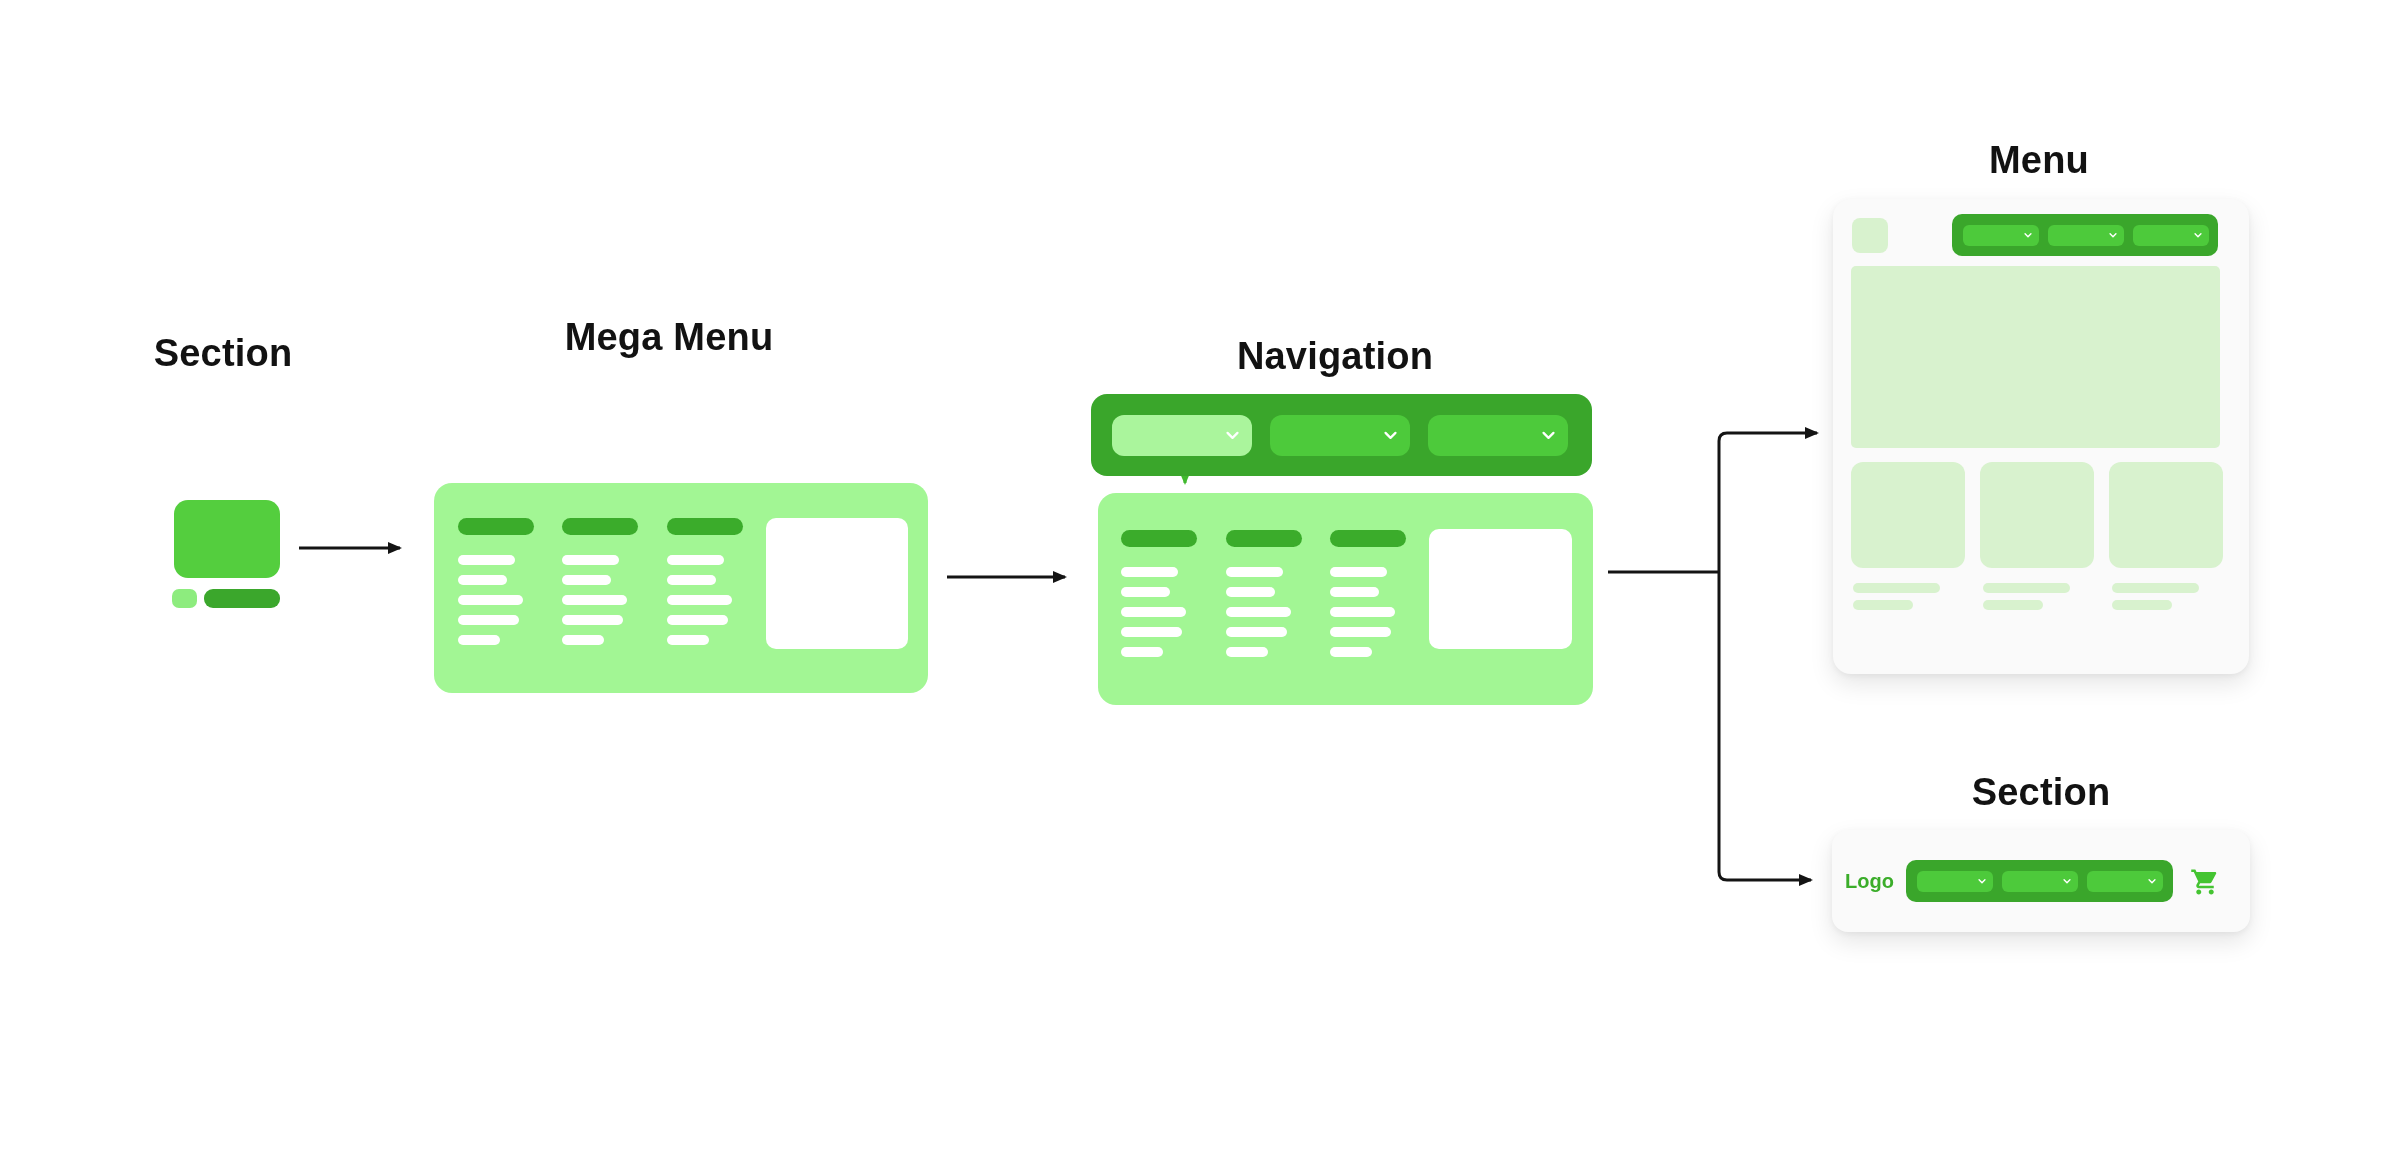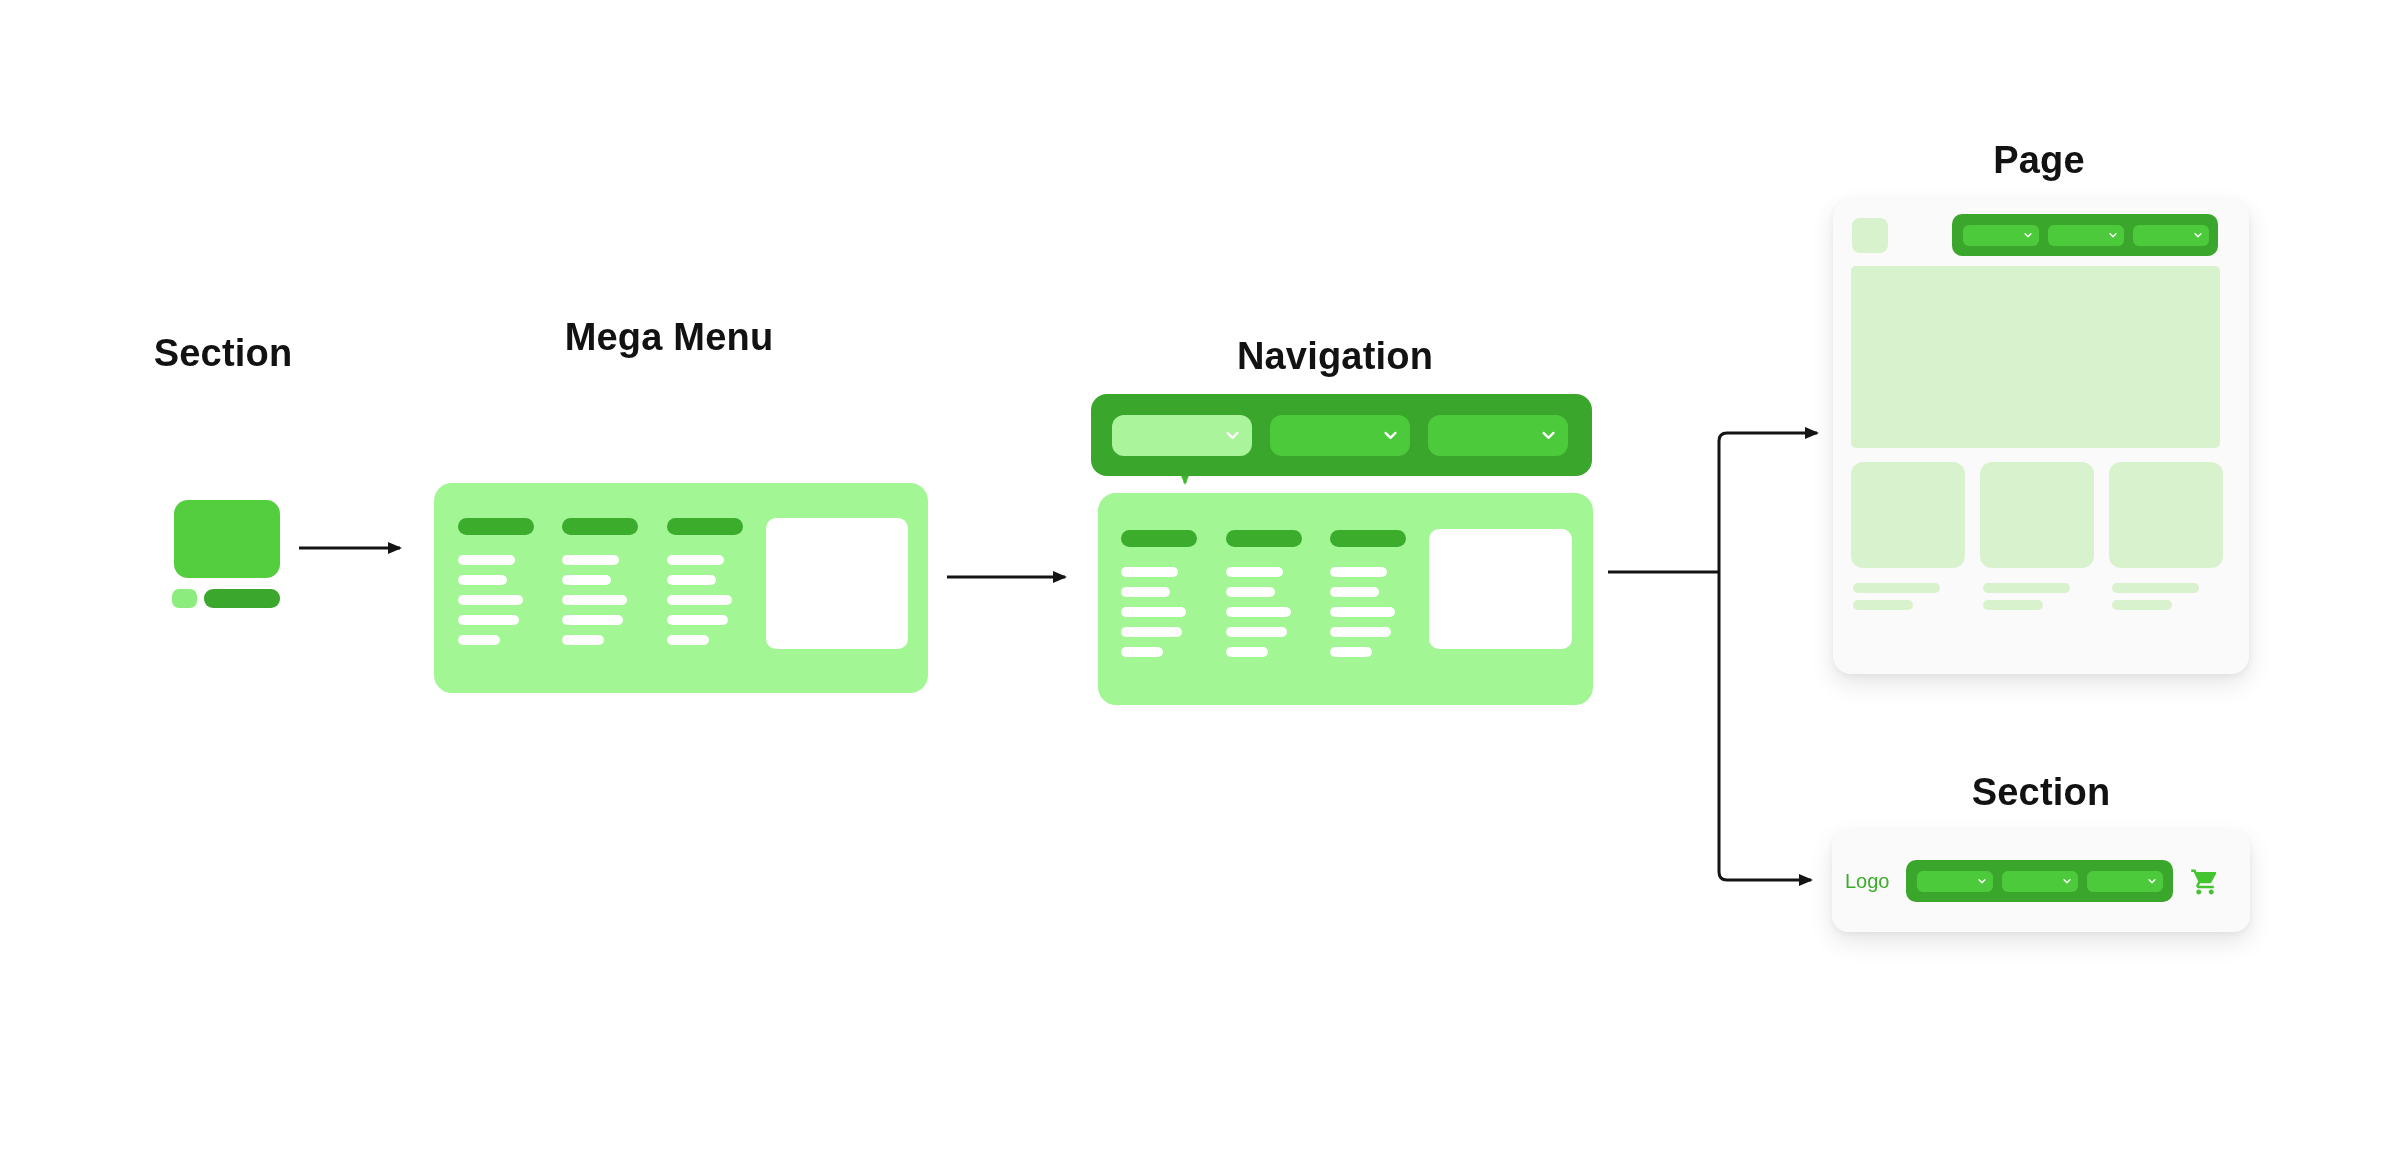--- a/index.html
+++ b/index.html
@@ -40,21 +40,21 @@
   
   .ui-card{
     position:absolute;background:#FAFAFA;border-radius:18px;
     box-shadow:0 10px 24px rgba(0,0,0,.10), 0 2px 6px rgba(0,0,0,.05);
   }
   .pale{background:#D8F2CE;}
   .mini-nav{position:absolute;background:#3AA62B;border-radius:10px;display:flex;align-items:center;padding:0 0 0 11px;box-sizing:border-box;gap:9px;}
   .mini-drop{position:relative;width:76px;height:21px;border-radius:6px;background:#4DCA3B;border:none;padding:0;cursor:pointer;}
   .mini-drop .chev{position:absolute;right:6px;top:50%;transform:translateY(-50%);width:10px;height:10px;}
   .caption-line{position:absolute;height:10px;border-radius:5px;}
-  .section-logo{position:absolute;font-size:20px;font-weight:400;color:#3BAD2A;}
+  .section-logo{position:absolute;font-size:20px;font-weight:700;color:#3BAD2A;}
   .cart{position:absolute;width:30px;height:30px;}
 </style>
 </head>
 <body>
 
 <div class="canvas">
 
   <svg class="connectors">
     <defs>
       <marker id="mk-black" markerUnits="userSpaceOnUse" markerWidth="14" markerHeight="12" refX="12" refY="6" orient="auto">
@@ -72,21 +72,21 @@
     <path d="M1608 572 H1719" stroke="#141414" stroke-width="3" fill="none"></path>
     <path d="M1719 572 V441 Q1719 433 1727 433 H1817" stroke="#141414" stroke-width="3" fill="none" marker-end="url(#mk-black)"></path>
     <path d="M1719 572 V872 Q1719 880 1727 880 H1811" stroke="#141414" stroke-width="3" fill="none" marker-end="url(#mk-black)"></path>
 
     <path d="M1185 459 V483" stroke="#41B92F" stroke-width="3" fill="none" marker-end="url(#mk-green)"></path>
   </svg>
 
   <div class="diagram-title" style="left:223px;top:332px;">Section</div>
   <div class="diagram-title" style="left:669px;top:316px;">Mega Menu</div>
   <div class="diagram-title" style="left:1335px;top:335px;">Navigation</div>
-  <div class="diagram-title" style="left:2039px;top:139px;">Page</div>
+  <div class="diagram-title" style="left:2039px;top:139px;">Menu</div>
   <div class="diagram-title" style="left:2041px;top:771px;">Section</div>
 
   <div>
     <div class="el-big"></div>
     <div class="el-small"></div>
     <div class="el-pill"></div>
   </div>
 
   <div class="menu-panel" style="left:434px;top:483px;width:494px;height:210px;">
     <div class="menu-col" style="left:24px;top:35px;">

